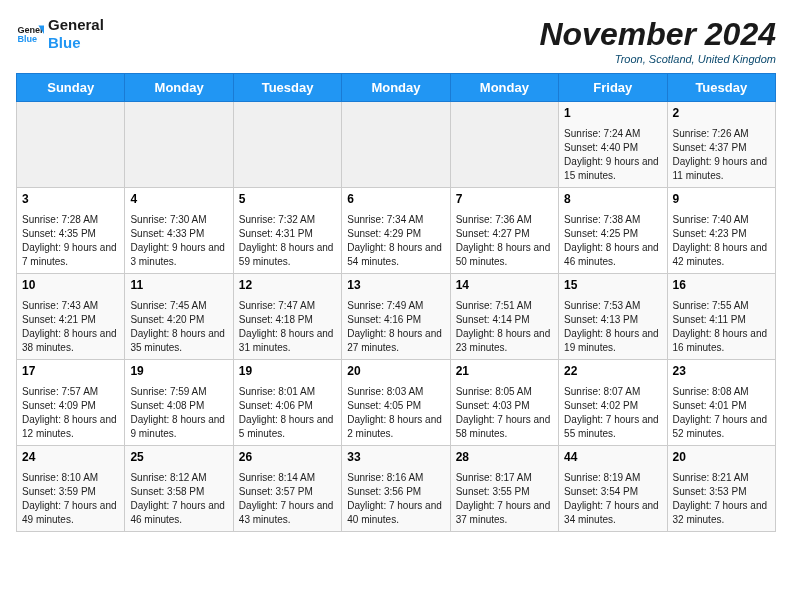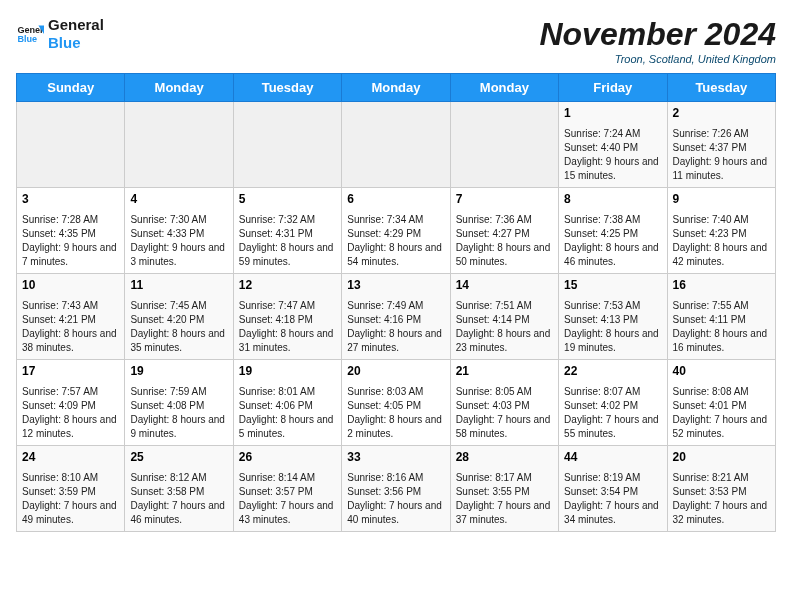--- a/index.html
+++ b/index.html
@@ -215,21 +215,21 @@
         </td>
         <td>
           <span class="day-number">21</span>
           <div class="day-info">Sunrise: 8:05 AM<br>Sunset: 4:03 PM<br>Daylight: 7 hours and 58 minutes.</div>
         </td>
         <td>
           <span class="day-number">22</span>
           <div class="day-info">Sunrise: 8:07 AM<br>Sunset: 4:02 PM<br>Daylight: 7 hours and 55 minutes.</div>
         </td>
         <td>
-          <span class="day-number">40</span>
+          <span class="day-number">23</span>
           <div class="day-info">Sunrise: 8:08 AM<br>Sunset: 4:01 PM<br>Daylight: 7 hours and 52 minutes.</div>
         </td>
       </tr>
       <tr>
         <td>
           <span class="day-number">24</span>
           <div class="day-info">Sunrise: 8:10 AM<br>Sunset: 3:59 PM<br>Daylight: 7 hours and 49 minutes.</div>
         </td>
         <td>
           <span class="day-number">25</span>

